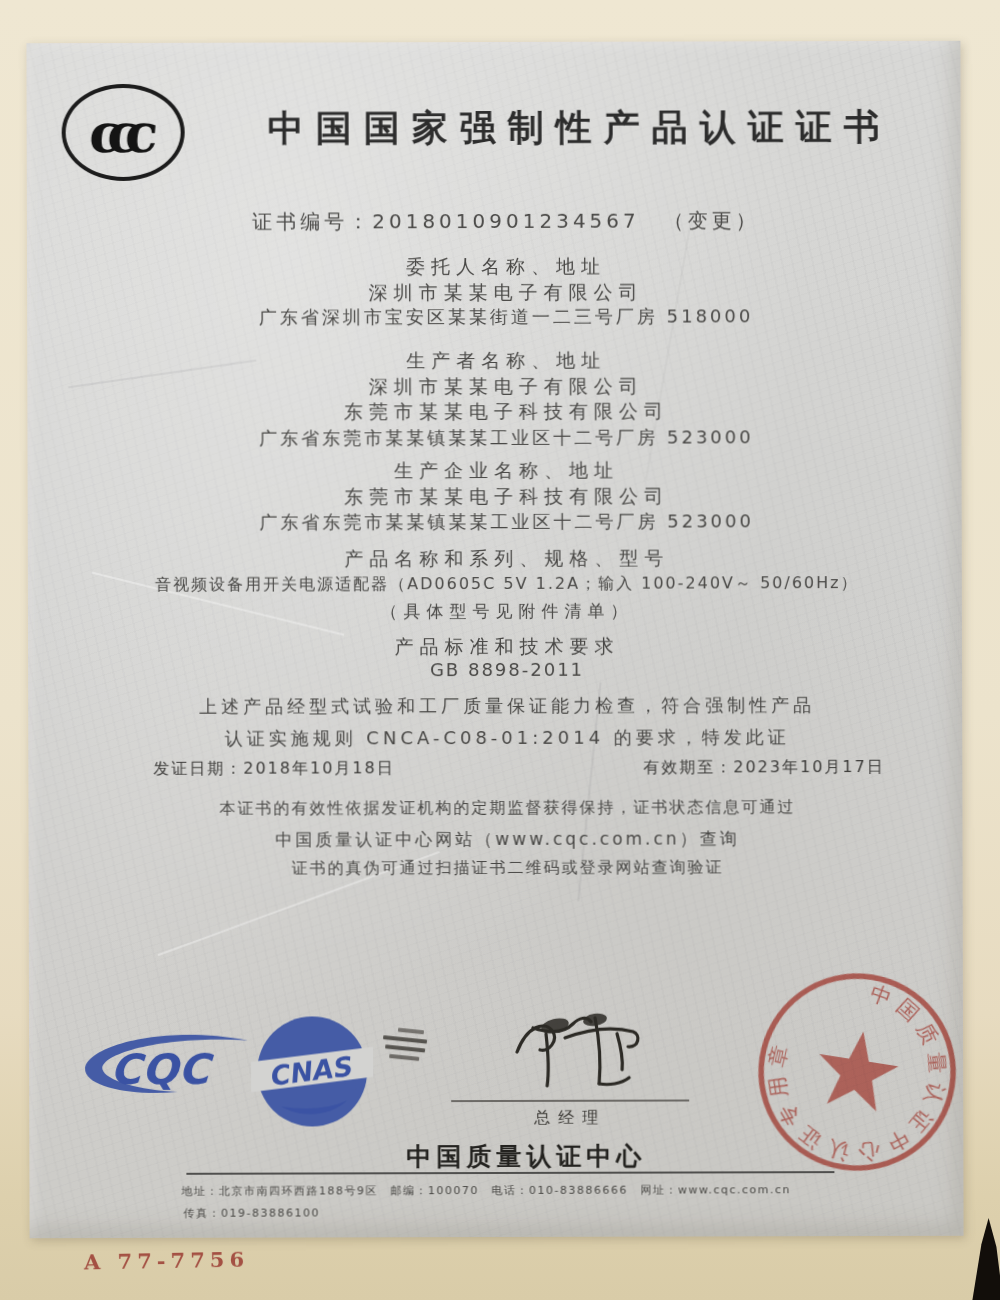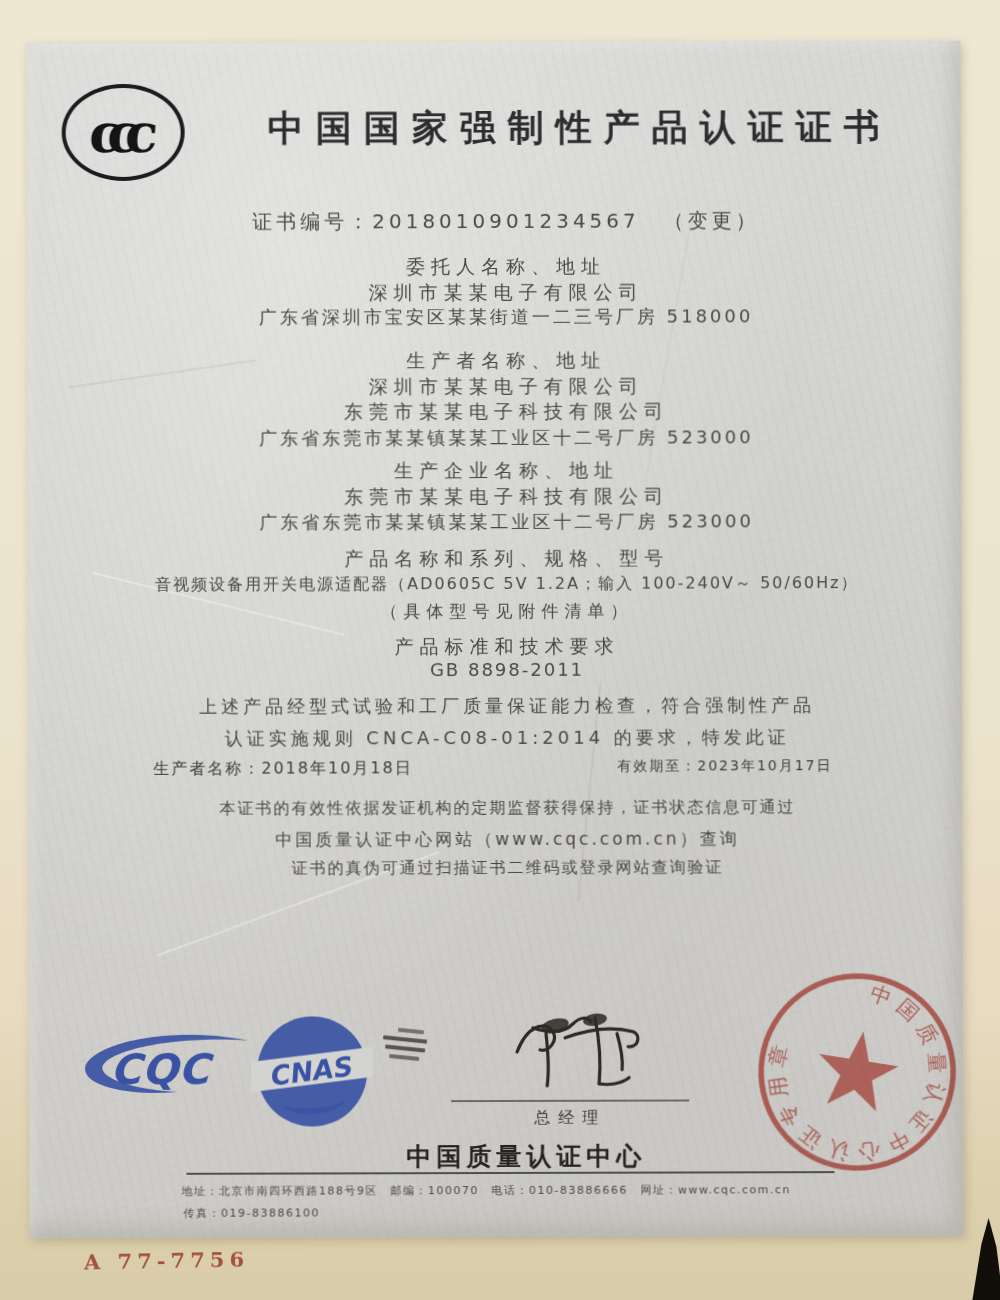--- a/index.html
+++ b/index.html
@@ -70,21 +70,21 @@
   .cl:nth-child(15){top:592px;}
   .cl:nth-child(16){top:617px; font-size:18px; letter-spacing:2px;}
   .cl:nth-child(17){top:652px; font-size:18px; letter-spacing:4px;}
   .cl:nth-child(18){top:684px; font-size:18px; letter-spacing:4px;}
   .cl:nth-child(19){top:756px; font-size:16px; letter-spacing:2px;}
   .cl:nth-child(20){top:786px; font-size:17px; letter-spacing:3px;}
   .cl:nth-child(21){top:816px; font-size:16px; letter-spacing:2px;}
 
   .date-row{position:absolute; top:716px; left:0; width:100%; filter:blur(0.7px);}
   .date-row .d-left{position:absolute; left:125px; top:0; font-size:16px; letter-spacing:2px; color:#3d3c3a; white-space:nowrap;}
-  .date-row .d-right{position:absolute; left:589px; top:0; font-size:14px; letter-spacing:2px; color:#3d3c3a; white-space:nowrap;}
+  .date-row .d-right{position:absolute; left:615px; top:0; font-size:16px; letter-spacing:2px; color:#3d3c3a; white-space:nowrap;}
 
   
   .cqc-logo{position:absolute; left:42px; top:986px; width:190px; height:72px; filter:blur(0.5px);}
   .cnas-logo{position:absolute; left:222px; top:968px; width:122px; height:122px; filter:blur(0.5px);}
   .cnas-side{position:absolute; left:352px; top:982px; width:60px; height:70px; transform:rotate(6deg); filter:blur(0.4px);}
   .cnas-side .mark{height:4px; background:#2f2c27; opacity:0.75; margin:5px 0; border-radius:1px;}
   .cnas-side .mark:nth-child(1){width:26px; margin-left:14px; opacity:.55;}
   .cnas-side .mark:nth-child(2){width:44px;}
   .cnas-side .mark:nth-child(3){width:40px; margin-left:3px;}
   .cnas-side .mark:nth-child(4){width:30px; margin-left:8px; opacity:.6;}
@@ -150,21 +150,21 @@
       <div class="cl">产品标准和技术要求</div>
       <div class="cl">GB 8898-2011</div>
       <div class="cl">上述产品经型式试验和工厂质量保证能力检查，符合强制性产品</div>
       <div class="cl">认证实施规则 CNCA-C08-01:2014 的要求，特发此证</div>
       <div class="cl">本证书的有效性依据发证机构的定期监督获得保持，证书状态信息可通过</div>
       <div class="cl">中国质量认证中心网站（www.cqc.com.cn）查询</div>
       <div class="cl">证书的真伪可通过扫描证书二维码或登录网站查询验证</div>
     </div>
 
     <div class="date-row">
-      <span class="d-left">生产者名称：2018年10月18日</span>
+      <span class="d-left">发证日期：2018年10月18日</span>
       <span class="d-right">有效期至：2023年10月17日</span>
     </div>
 
     <svg class="cqc-logo" viewBox="0 0 200 75">
       <path d="M186,12 C92,-6 10,20 15,44 C19,61 64,70 112,66 C72,64 36,54 33,42 C30,25 100,6 186,12 Z" fill="#3a52a3" opacity="0.92"></path>
       <text x="50" y="58" font-family="DejaVu Sans, sans-serif" font-size="44" font-weight="bold" font-style="italic" fill="#3a52a3" letter-spacing="1" transform="skewX(-6)">CQC</text>
     </svg>
 
     <svg class="cnas-logo" viewBox="0 0 122 122">
       <circle cx="61" cy="61" r="55" fill="#3a52a3" opacity="0.92"></circle>

